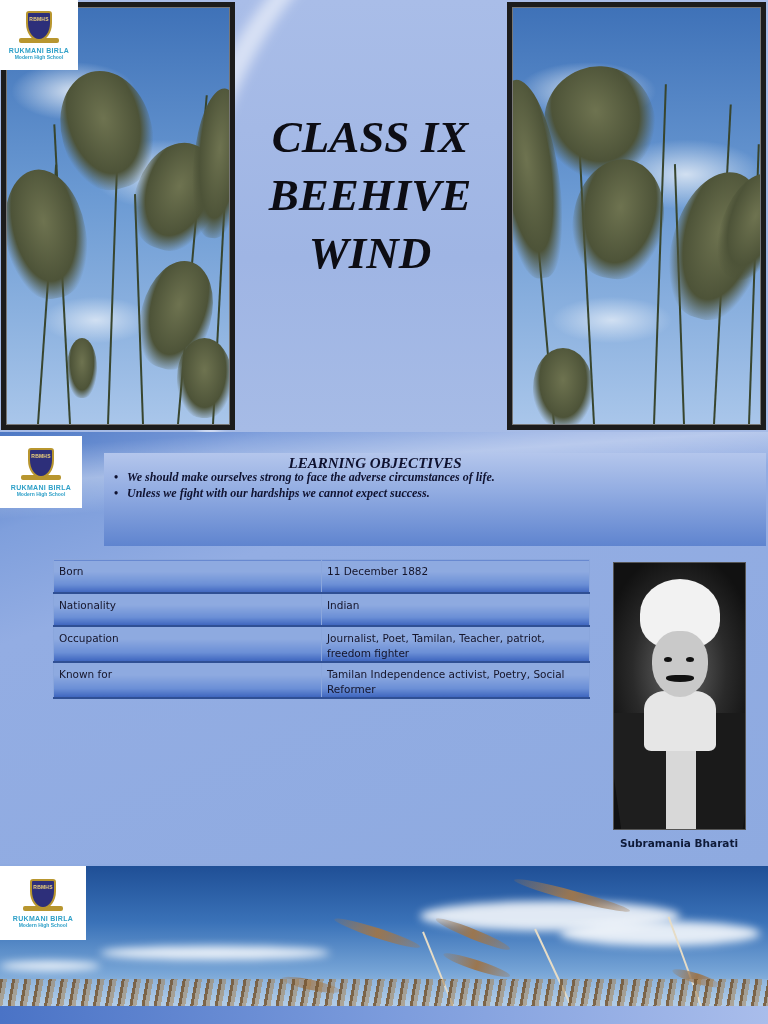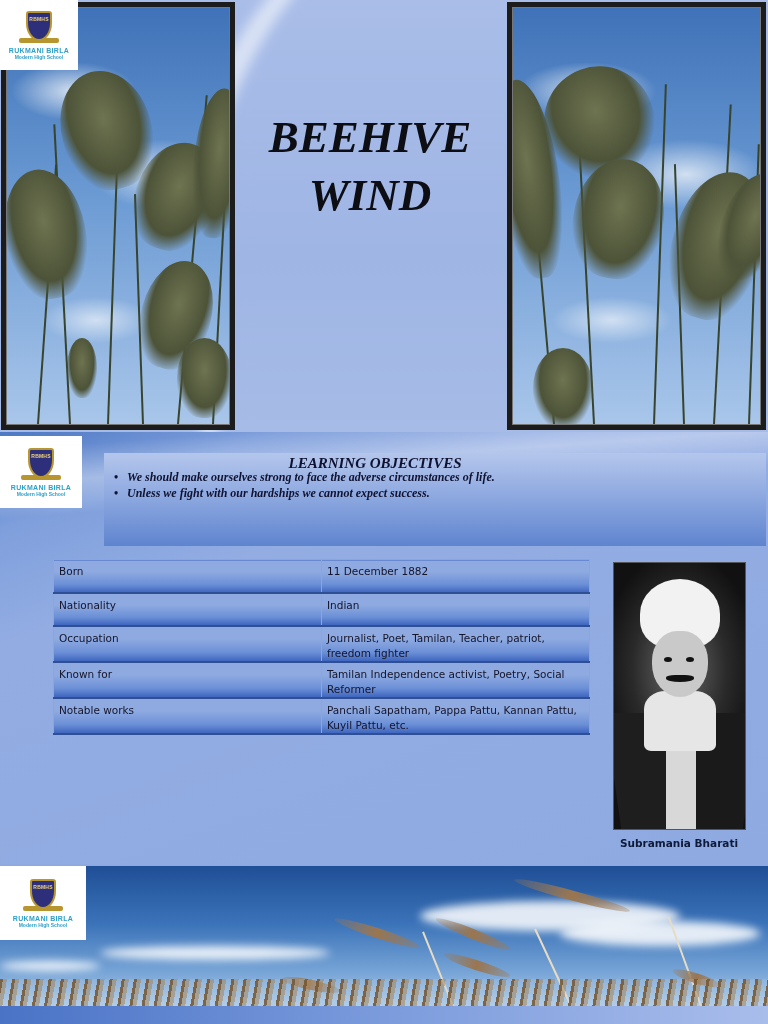--- a/index.html
+++ b/index.html
@@ -187,20 +187,21 @@
   <div class="logo" style="left:0;top:0;width:78px;height:70px;">
     <div class="crest">
         <span>RBMHS</span>
       </div>
     <div class="ribbon"></div>
     <div class="name">RUKMANI BIRLA</div>
     <div class="sub">Modern High School</div>
   </div>
 
   <div class="title-block">
+    <div>CLASS IX</div>
     <div>BEEHIVE</div>
     <div>WIND</div>
   </div>
 </section>
 
 <section class="slide2">
   <div class="swoosh"></div>
 
   <div class="logo" style="left:0;top:4px;width:82px;height:72px;">
     <div class="crest">
@@ -229,24 +230,20 @@
       <td class="label">Nationality</td>
       <td>Indian</td>
     </tr>
     <tr>
       <td class="label">Occupation</td>
       <td>Journalist, Poet, Tamilan, Teacher, patriot, freedom fighter</td>
     </tr>
     <tr>
       <td class="label">Known for</td>
       <td>Tamilan Independence activist, Poetry, Social Reformer</td>
-    </tr>
-    <tr>
-      <td class="label">Notable works</td>
-      <td>Panchali Sapatham, Pappa Pattu, Kannan Pattu, Kuyil Pattu, etc.</td>
     </tr>
   </tbody>
     </table>
 
   <div class="portrait">
     <div class="coat-l"></div>
     <div class="coat-r"></div>
     <div class="shirt"></div>
     <div class="scarf"></div>
     <div class="turban"></div>

